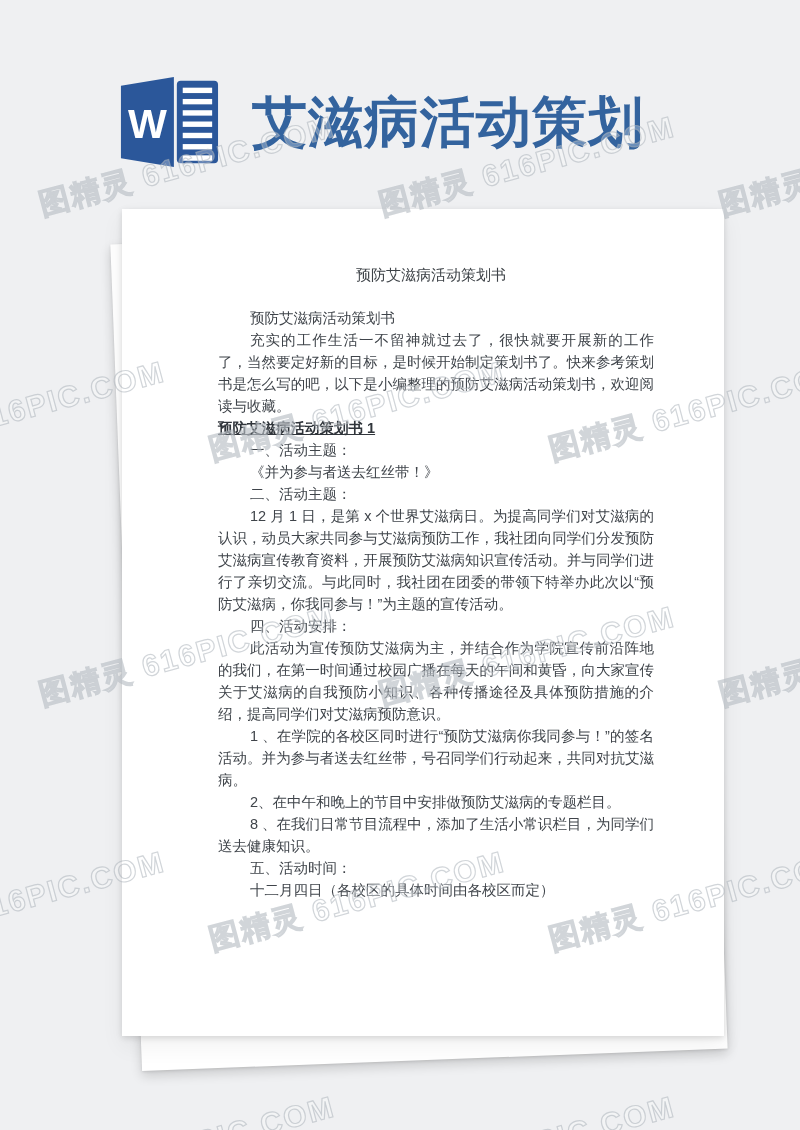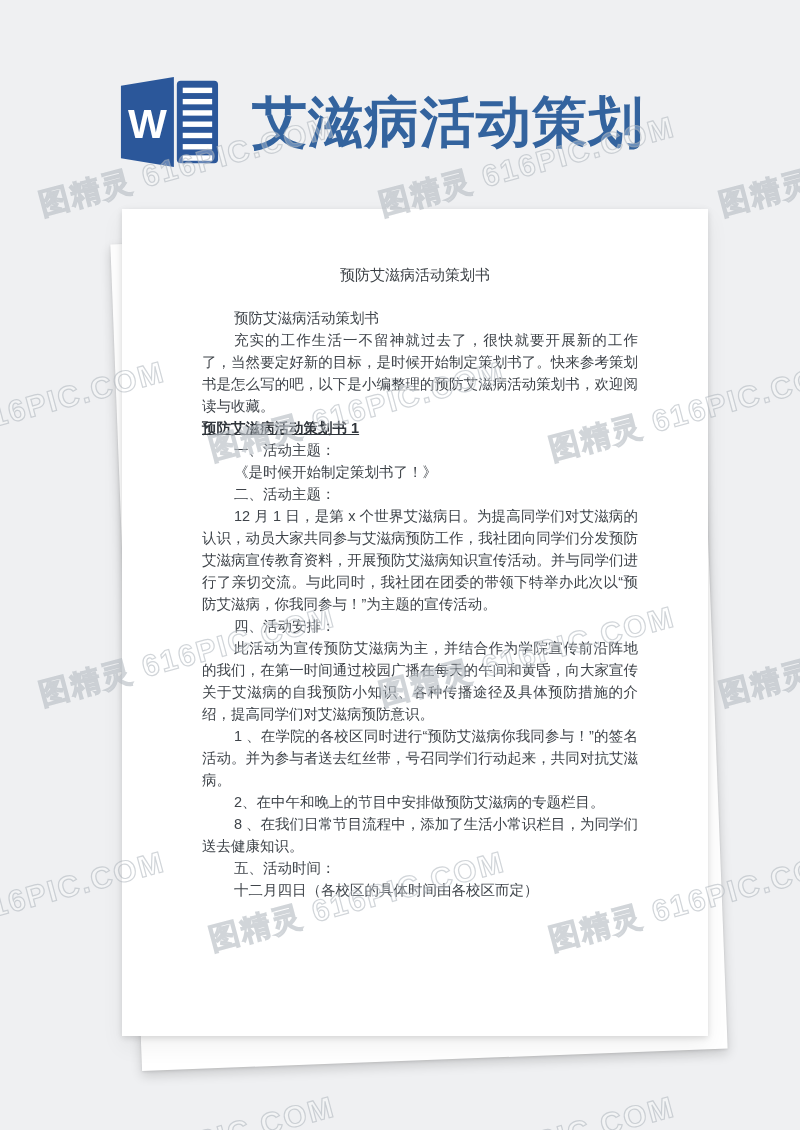--- a/index.html
+++ b/index.html
@@ -27,20 +27,21 @@
   .paper {
     position:absolute; left:122px; top:209px;
     width:586px; height:827px; background:#ffffff;
   }
   .paper-back {
     transform: translate(4px, 24px) rotate(-2.2deg);
     box-shadow: 0 5px 12px rgba(0,0,0,0.16), 0 1px 3px rgba(0,0,0,0.10);
   }
   .paper-front {
     box-shadow: 0 2px 6px rgba(0,0,0,0.13), 0 10px 22px rgba(0,0,0,0.06);
+    padding-left: 16px;
   }
 
   .doc-title {
     margin-top:56px;
     text-align:center;
     font-size:15px;
     line-height:20px;
     color:#3d4247;
   }
   .doc-body {
@@ -97,21 +98,21 @@
 
   <div class="paper paper-back"></div>
 
   <div class="paper paper-front">
     <div class="doc-title">预防艾滋病活动策划书</div>
     <div class="doc-body">
         <p class="para indent">预防艾滋病活动策划书</p>
         <p class="para indent">充实的工作生活一不留神就过去了，很快就要开展新的工作了，当然要定好新的目标，是时候开始制定策划书了。快来参考策划书是怎么写的吧，以下是小编整理的预防艾滋病活动策划书，欢迎阅读与收藏。</p>
         <p class="para heading">预防艾滋病活动策划书 1</p>
         <p class="para indent">一、活动主题：</p>
-        <p class="para indent">《是时候开始制定策划书了！》</p>
+        <p class="para indent">《并为参与者送去红丝带！》</p>
         <p class="para indent">二、活动主题：</p>
         <p class="para indent">12 月 1 日，是第 x 个世界艾滋病日。为提高同学们对艾滋病的认识，动员大家共同参与艾滋病预防工作，我社团向同学们分发预防艾滋病宣传教育资料，开展预防艾滋病知识宣传活动。并与同学们进行了亲切交流。与此同时，我社团在团委的带领下特举办此次以“预防艾滋病，你我同参与！”为主题的宣传活动。</p>
         <p class="para indent">四、活动安排：</p>
         <p class="para indent">此活动为宣传预防艾滋病为主，并结合作为学院宣传前沿阵地的我们，在第一时间通过校园广播在每天的午间和黄昏，向大家宣传关于艾滋病的自我预防小知识、各种传播途径及具体预防措施的介绍，提高同学们对艾滋病预防意识。</p>
         <p class="para indent">1 、在学院的各校区同时进行“预防艾滋病你我同参与！”的签名活动。并为参与者送去红丝带，号召同学们行动起来，共同对抗艾滋病。</p>
         <p class="para indent">2、在中午和晚上的节目中安排做预防艾滋病的专题栏目。</p>
         <p class="para indent">8 、在我们日常节目流程中，添加了生活小常识栏目，为同学们送去健康知识。</p>
         <p class="para indent">五、活动时间：</p>
         <p class="para indent">十二月四日（各校区的具体时间由各校区而定）</p>
       </div>

